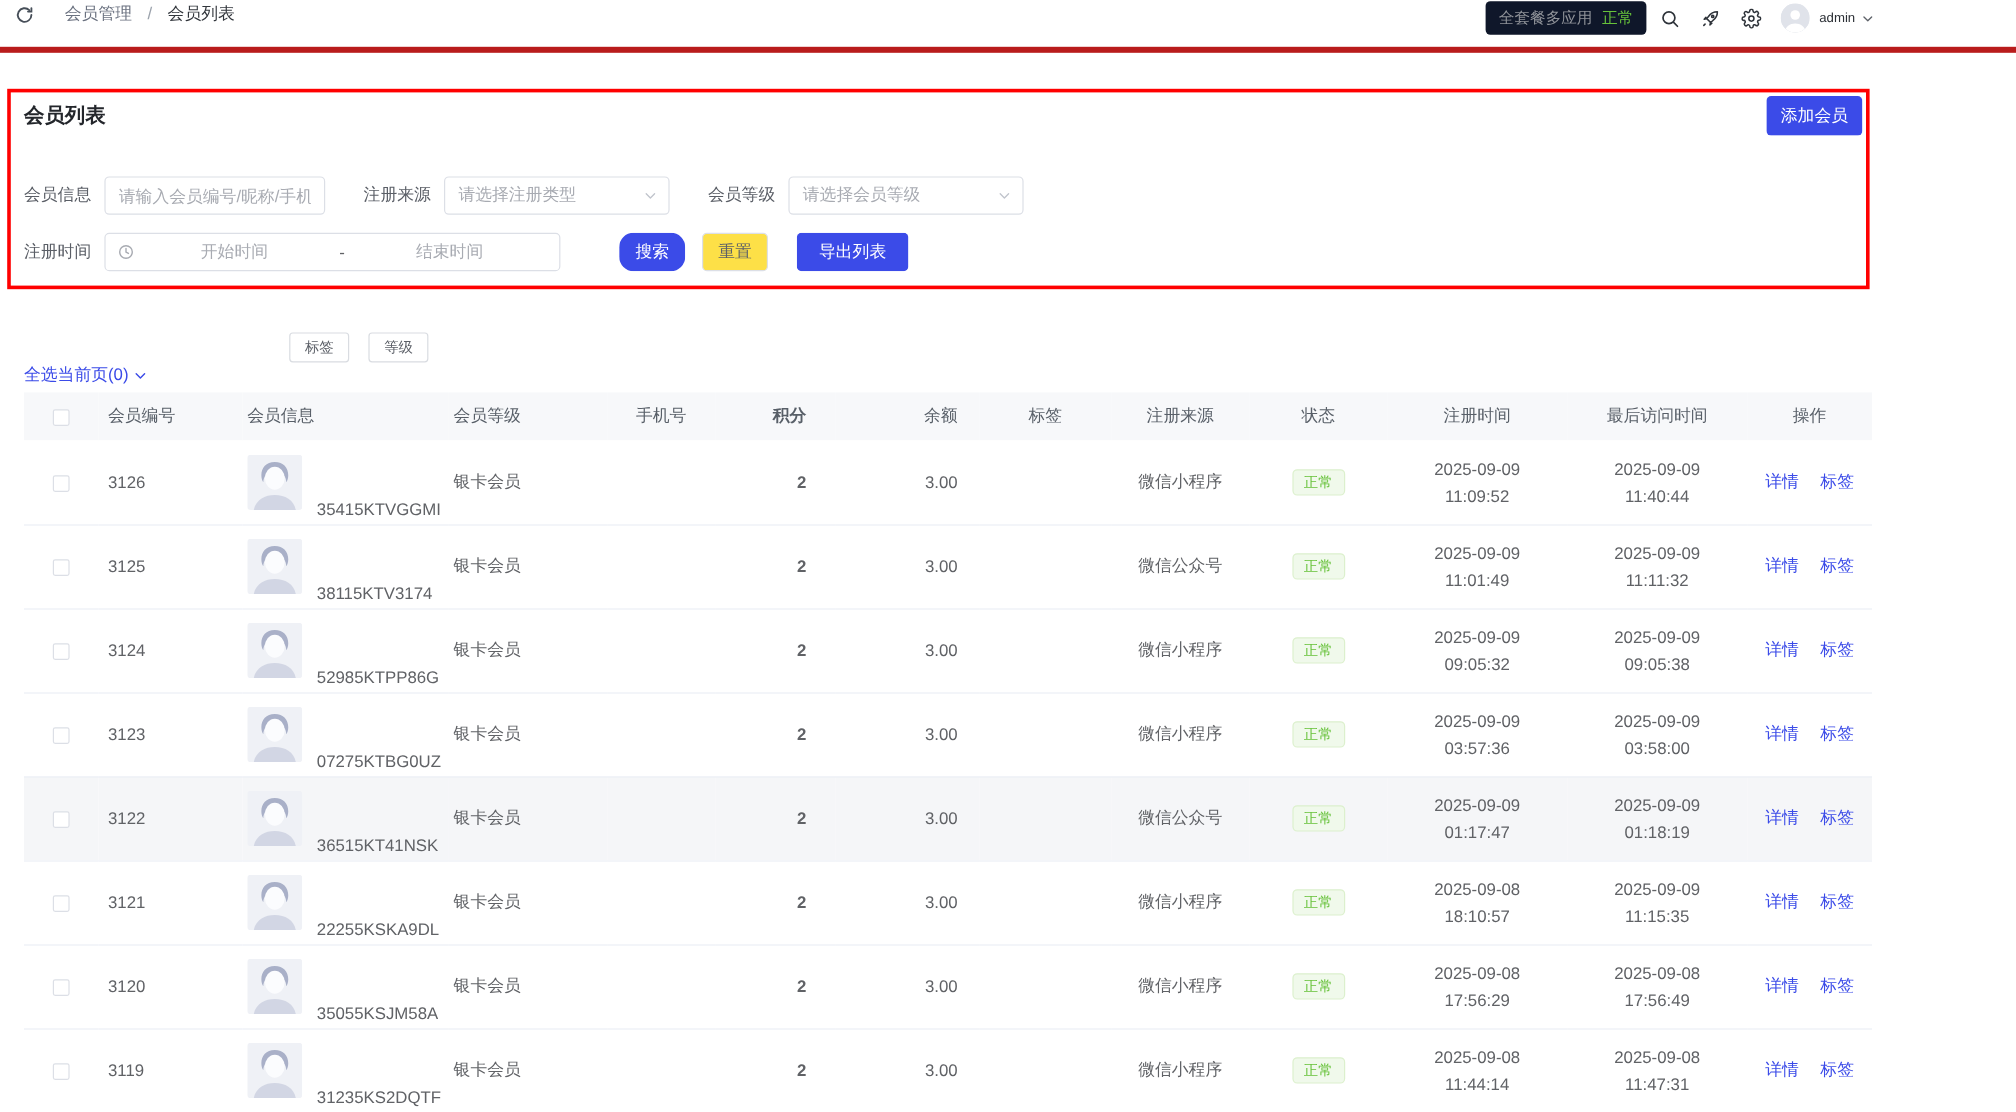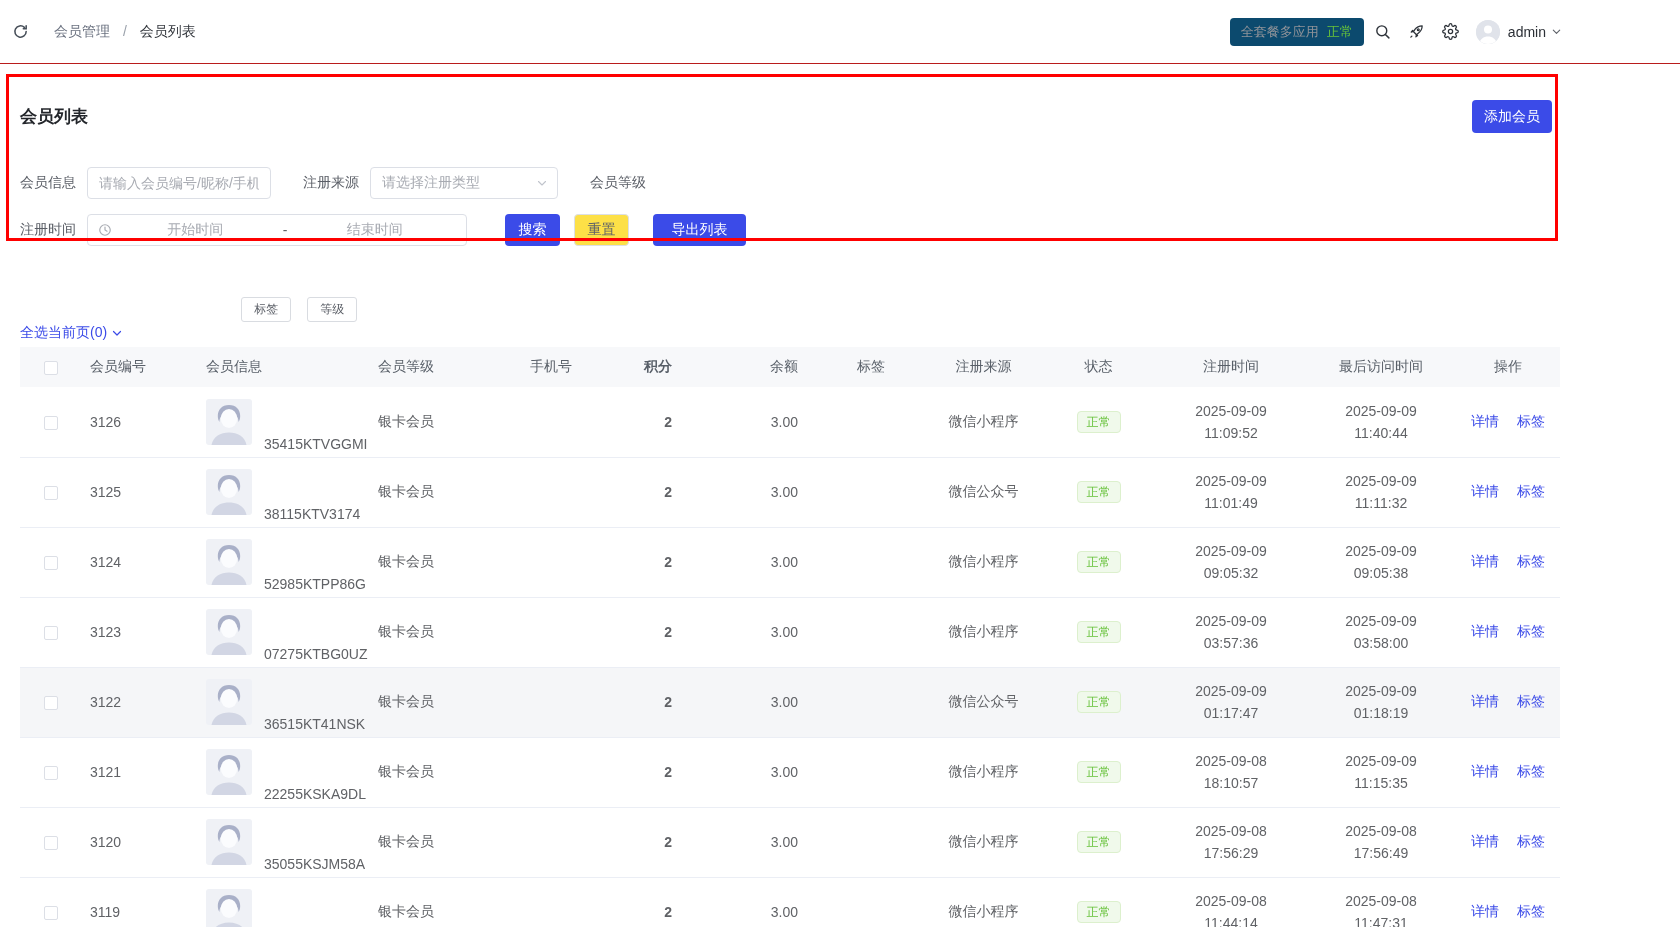--- a/index.html
+++ b/index.html
@@ -1,37 +1,37 @@
 <!DOCTYPE html>
 <html style="--primary: #3b4be8; --annotation: #ff0000;"><head>
 <meta charset="utf-8">
 <style>
   * { margin:0; padding:0; box-sizing:border-box; }
   html,body { width:1680px; height:927px; overflow:hidden; background:#fff;
     font-family:"Liberation Sans", sans-serif; color:#606266; font-size:14px; }
 
   
-  .topbar { height:64px; display:flex; align-items:center; justify-content:space-between;
-    padding:0 118px 0 8px; border-bottom:1px solid #b91c1c; background:#fff; }
+  .topbar { height:44px; display:flex; align-items:flex-start; justify-content:space-between;
+    padding:0 118px 0 8px; border-bottom:5px solid #b91c1c; background:#fff; }
   .topbar-left { display:flex; align-items:center; }
   .refresh-btn { width:24px; height:24px; display:flex; align-items:center; justify-content:center; cursor:pointer; }
   .breadcrumb { margin-left:22px; font-size:14px; }
   .crumb-1 { color:#6b7280; }
   .crumb-sep { color:#9aa1ab; margin:0 9px; }
   .crumb-2 { color:#32363c; }
   .topbar-right { display:flex; align-items:center; }
-  .plan-pill { background:#0c4a6e; border-radius:4px; padding:5px 11px; font-size:13px;
+  .plan-pill { background:#0f172a; border-radius:4px; padding:5px 11px; font-size:13px;
     color:#909399; display:flex; align-items:center; }
   .plan-status { color:#67c23a; margin-left:8px; }
   .tb-icon { width:30px; height:30px; display:flex; align-items:center; justify-content:center;
     margin-left:4px; cursor:pointer; }
   .tb-icon:first-of-type { margin-left:16px; }
   .user-wrap { display:flex; align-items:center; margin-left:10px; cursor:pointer; }
   .user-avatar { width:24px; height:24px; border-radius:50%; background:#e3e6ec; overflow:hidden; }
-  .user-name { margin-left:8px; color:#2c3036; font-size:14px; }
+  .user-name { margin-left:8px; color:#2c3036; font-size:11px; }
   .user-caret { margin-left:5px; display:flex; }
 
   
   .annotation-box { position:absolute; left:6px; top:74px; width:1552px; height:167px;
     border:3px solid var(--annotation,#ff0000); pointer-events:none; z-index:9; }
 
   
   .content { width:1560px; padding-left:20px; }
   .panel-head { display:flex; align-items:center; justify-content:space-between;
     padding-top:36px; width:1532px; }
@@ -51,21 +51,21 @@
   .f-input { width:184px; padding:0 11px; font-size:14px; color:#606266;
     font-family:"Liberation Sans", sans-serif; }
   .f-input::placeholder { color:#a8abb2; }
   .f-select { width:188px; padding:0 9px 0 11px; justify-content:space-between; cursor:pointer; }
   .f-select.wide { width:196px; }
   .f-placeholder { color:#a8abb2; }
   .f-range { width:380px; padding:0 10px; color:#a8abb2; }
   .f-range .part { flex:1; text-align:center; }
   .f-range .sep { color:#606266; padding:0 6px; }
   .clock-wrap { display:flex; align-items:center; margin-right:2px; }
-  .btn-search { width:55px; margin-left:6px; }
+  .btn-search { width:55px; margin-left:17px;border-radius:12px; }
   .btn-reset { width:55px; margin-left:14px; }
   .btn-export { width:93px; margin-left:24px; }
 
   
   .list-toolbar { display:flex; align-items:center; margin-top:30px; }
   .select-all { color:var(--primary,#3b4be8); display:flex; align-items:center; cursor:pointer;margin-top:48px; }
   .select-all .caret { margin-left:4px; display:flex; }
   .mini-btn { height:25px; padding:0 12px; border:1px solid #d9dce1; border-radius:3px;
     background:#fff; font-size:12px; color:#5a5e66; display:inline-flex; align-items:center;
     cursor:pointer; }
@@ -177,20 +177,26 @@
       <span class="f-label">注册来源</span>
       <div class="f-select">
         <span class="f-placeholder">请选择注册类型</span>
         <svg width="12" height="12" viewBox="0 0 24 24" fill="none" stroke="#c0c4cc" stroke-width="2.2" stroke-linecap="round" stroke-linejoin="round">
             <path d="M5 9l7 7 7-7"></path>
           </svg>
       </div>
     </div>
     <div class="f-group">
       <span class="f-label">会员等级</span>
+      <div class="f-select wide">
+        <span class="f-placeholder">请选择会员等级</span>
+        <svg width="12" height="12" viewBox="0 0 24 24" fill="none" stroke="#c0c4cc" stroke-width="2.2" stroke-linecap="round" stroke-linejoin="round">
+            <path d="M5 9l7 7 7-7"></path>
+          </svg>
+      </div>
     </div>
   </div>
 
   <div class="filter-row second">
     <div class="f-group">
       <span class="f-label">注册时间</span>
       <div class="f-range">
         <span class="clock-wrap">
           <svg width="14" height="14" viewBox="0 0 24 24" fill="none" stroke="#a8abb2" stroke-width="2" stroke-linecap="round">
               <circle cx="12" cy="12" r="9"></circle>

